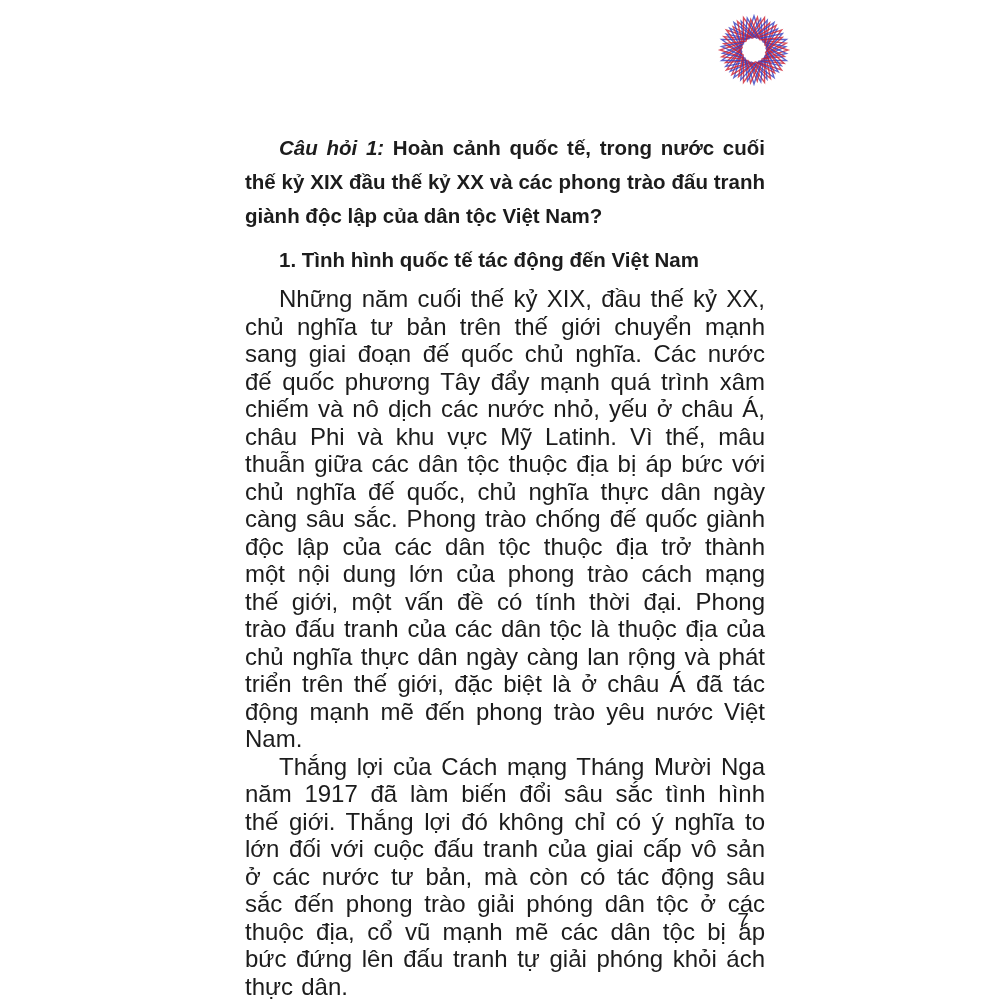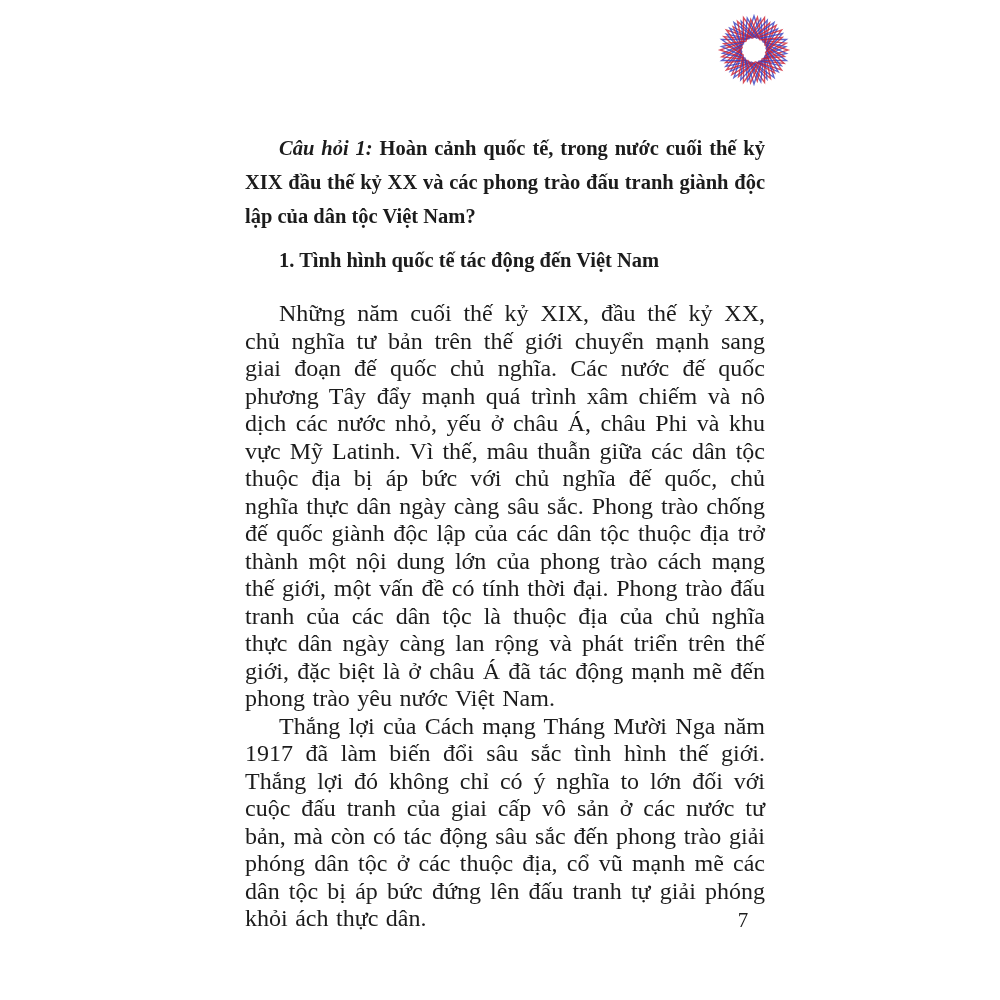--- a/index.html
+++ b/index.html
@@ -6,21 +6,21 @@
     margin: 0;
     padding: 0;
     background: #ffffff;
   }
   .page {
     position: relative;
     width: 1000px;
     height: 1000px;
     background: #ffffff;
     overflow: hidden;
-    font-family: Liberation Serif, serif;
+    font-family: Liberation Sans, sans-serif;
     color: #1c1c1c;
   }
   .logo {
     position: absolute;
     left: 712px;
     top: 10px;
     width: 84px;
     height: 80px;
   }
   .content {
@@ -44,21 +44,21 @@
   }
   .answer-label {
     margin: 0 0 2px 0;
     font-size: 20.5px;
     line-height: 34px;
     font-weight: bold;
     font-style: italic;
     text-indent: 34px;
   }
   .section-heading {
-    margin: 0 0 23px 0;
+    margin: 0 0 8px 0;
     font-size: 20.5px;
     line-height: 34px;
     font-weight: bold;
     text-indent: 34px;
   }
   .body-para {
     margin: 0;
     font-size: 24px;
     line-height: 27.5px;
     text-align: justify;

